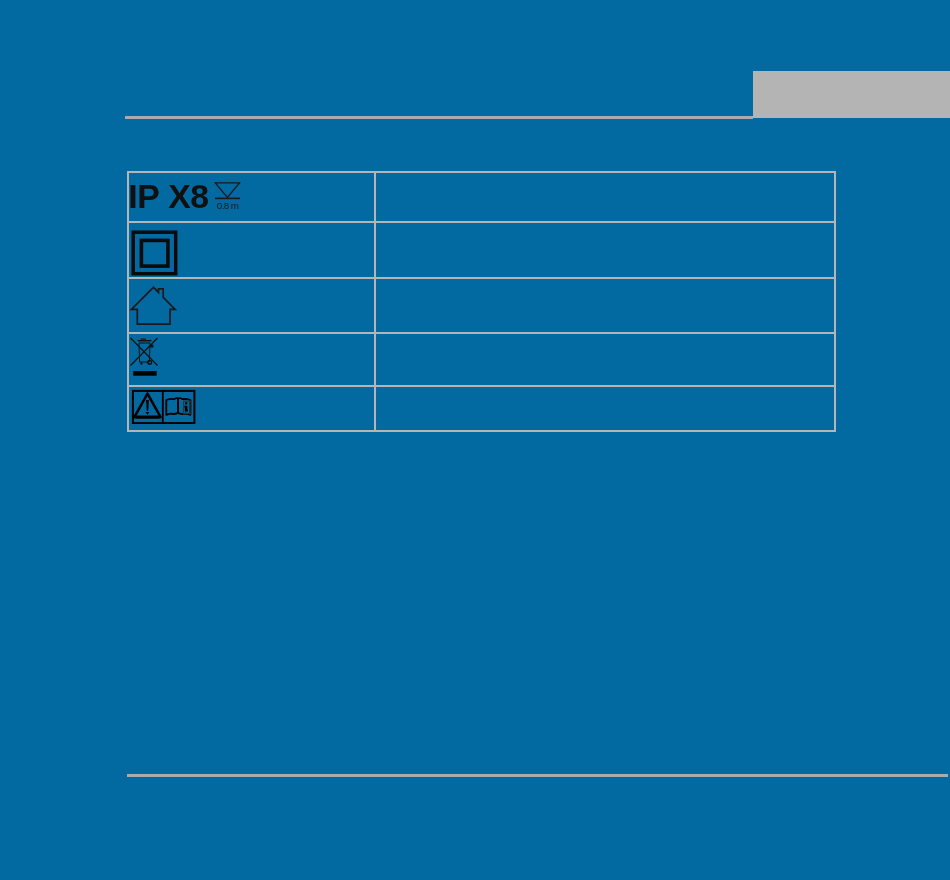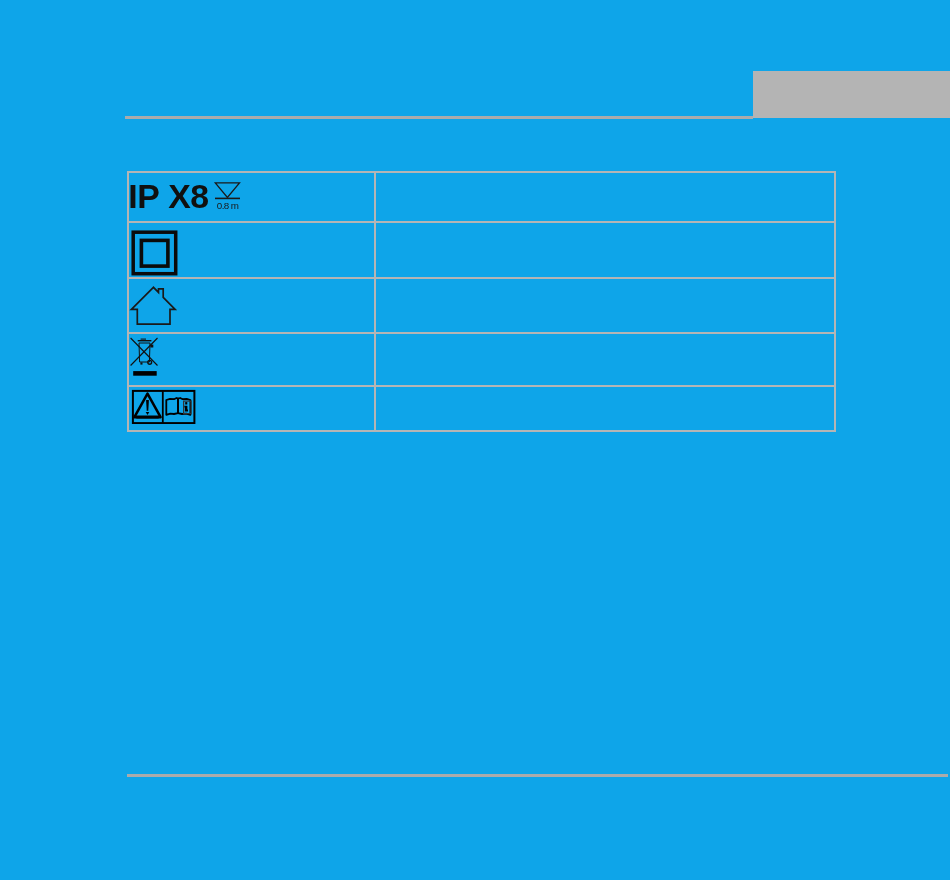--- a/index.html
+++ b/index.html
@@ -1,16 +1,16 @@
 <!DOCTYPE html>
 <html><head>
 <meta charset="utf-8">
 <style>
   html,body{margin:0;padding:0;background:#ffffff;}
-  #page{position:relative;width:950px;height:880px;background:#0ea5e9;overflow:hidden;
+  #page{position:relative;width:950px;height:880px;background:#0369a1;overflow:hidden;
         font-family:"Liberation Sans", sans-serif;}
   .abs{position:absolute;}
 </style>
 </head>
 <body>
 <div id="page">
 
   <div class="abs" style="left:753px;top:71px;width:197px;height:46.5px;background:#b4b4b4;"></div>
 
   <div class="abs" style="left:124.5px;top:116px;width:628.5px;height:3px;background:#ababab;"></div>

